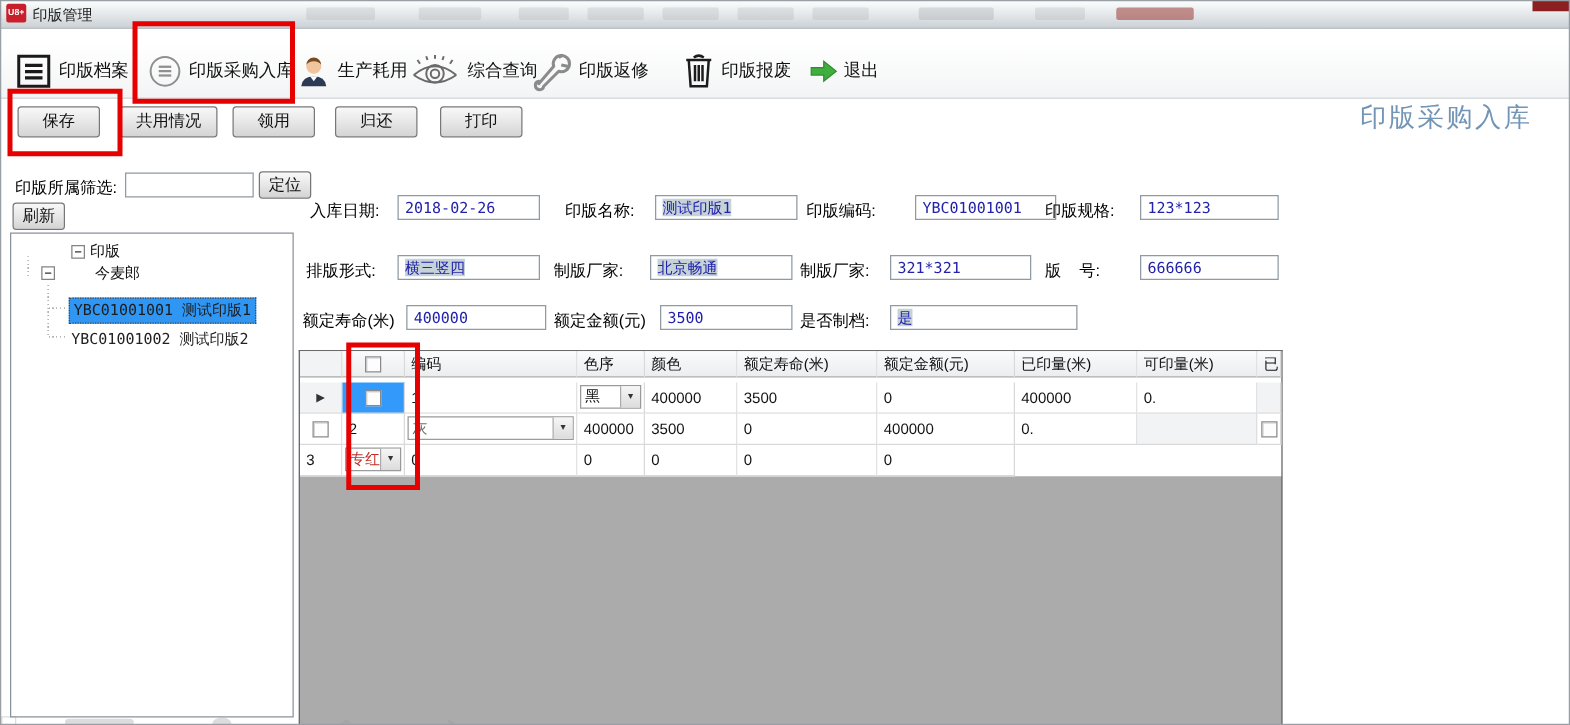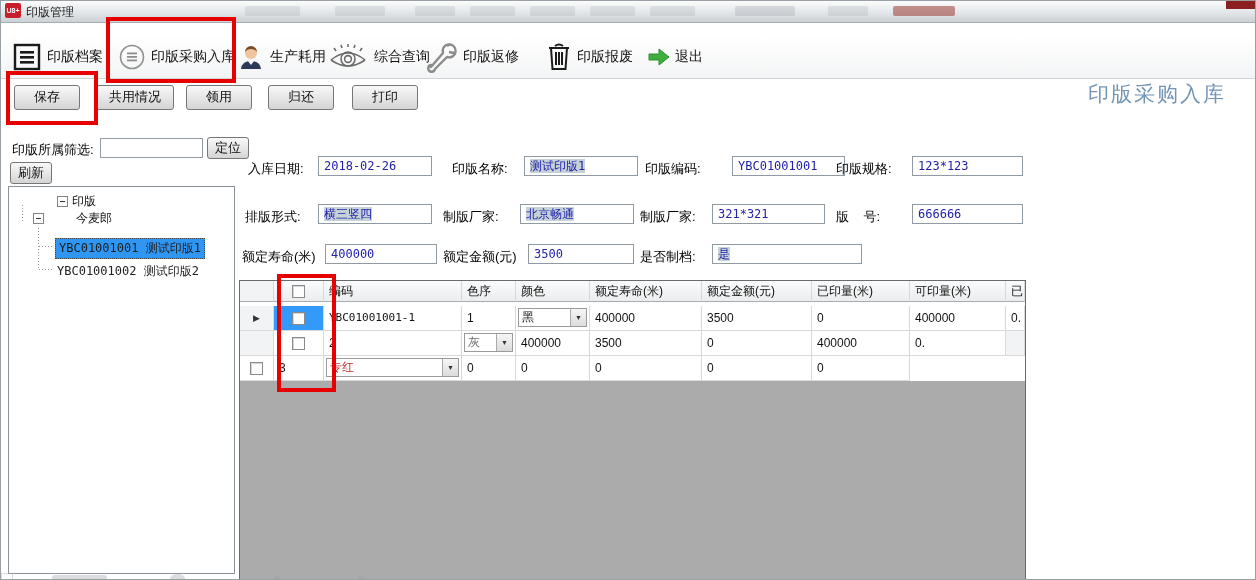--- a/index.html
+++ b/index.html
@@ -260,21 +260,20 @@
     <div class="gh">额定寿命(米)</div>
     <div class="gh">额定金额(元)</div>
     <div class="gh">已印量(米)</div>
     <div class="gh">可印量(米)</div>
     <div class="gh">已</div>
 
     <div class="gc rowind">▶</div>
     <div class="gc cbcell selblue">
         <span class="cb"></span>
       </div>
-    <div class="gc mono">YBC01001001-1</div>
     <div class="gc">1</div>
     <div class="gc" style="padding-left:0;">
       <div class="combo">
           <span class="cval c-black">黑</span>
           <span class="cbtn">▼</span>
         </div>
     </div>
     <div class="gc">400000</div>
     <div class="gc">3500</div>
     <div class="gc">0</div>

